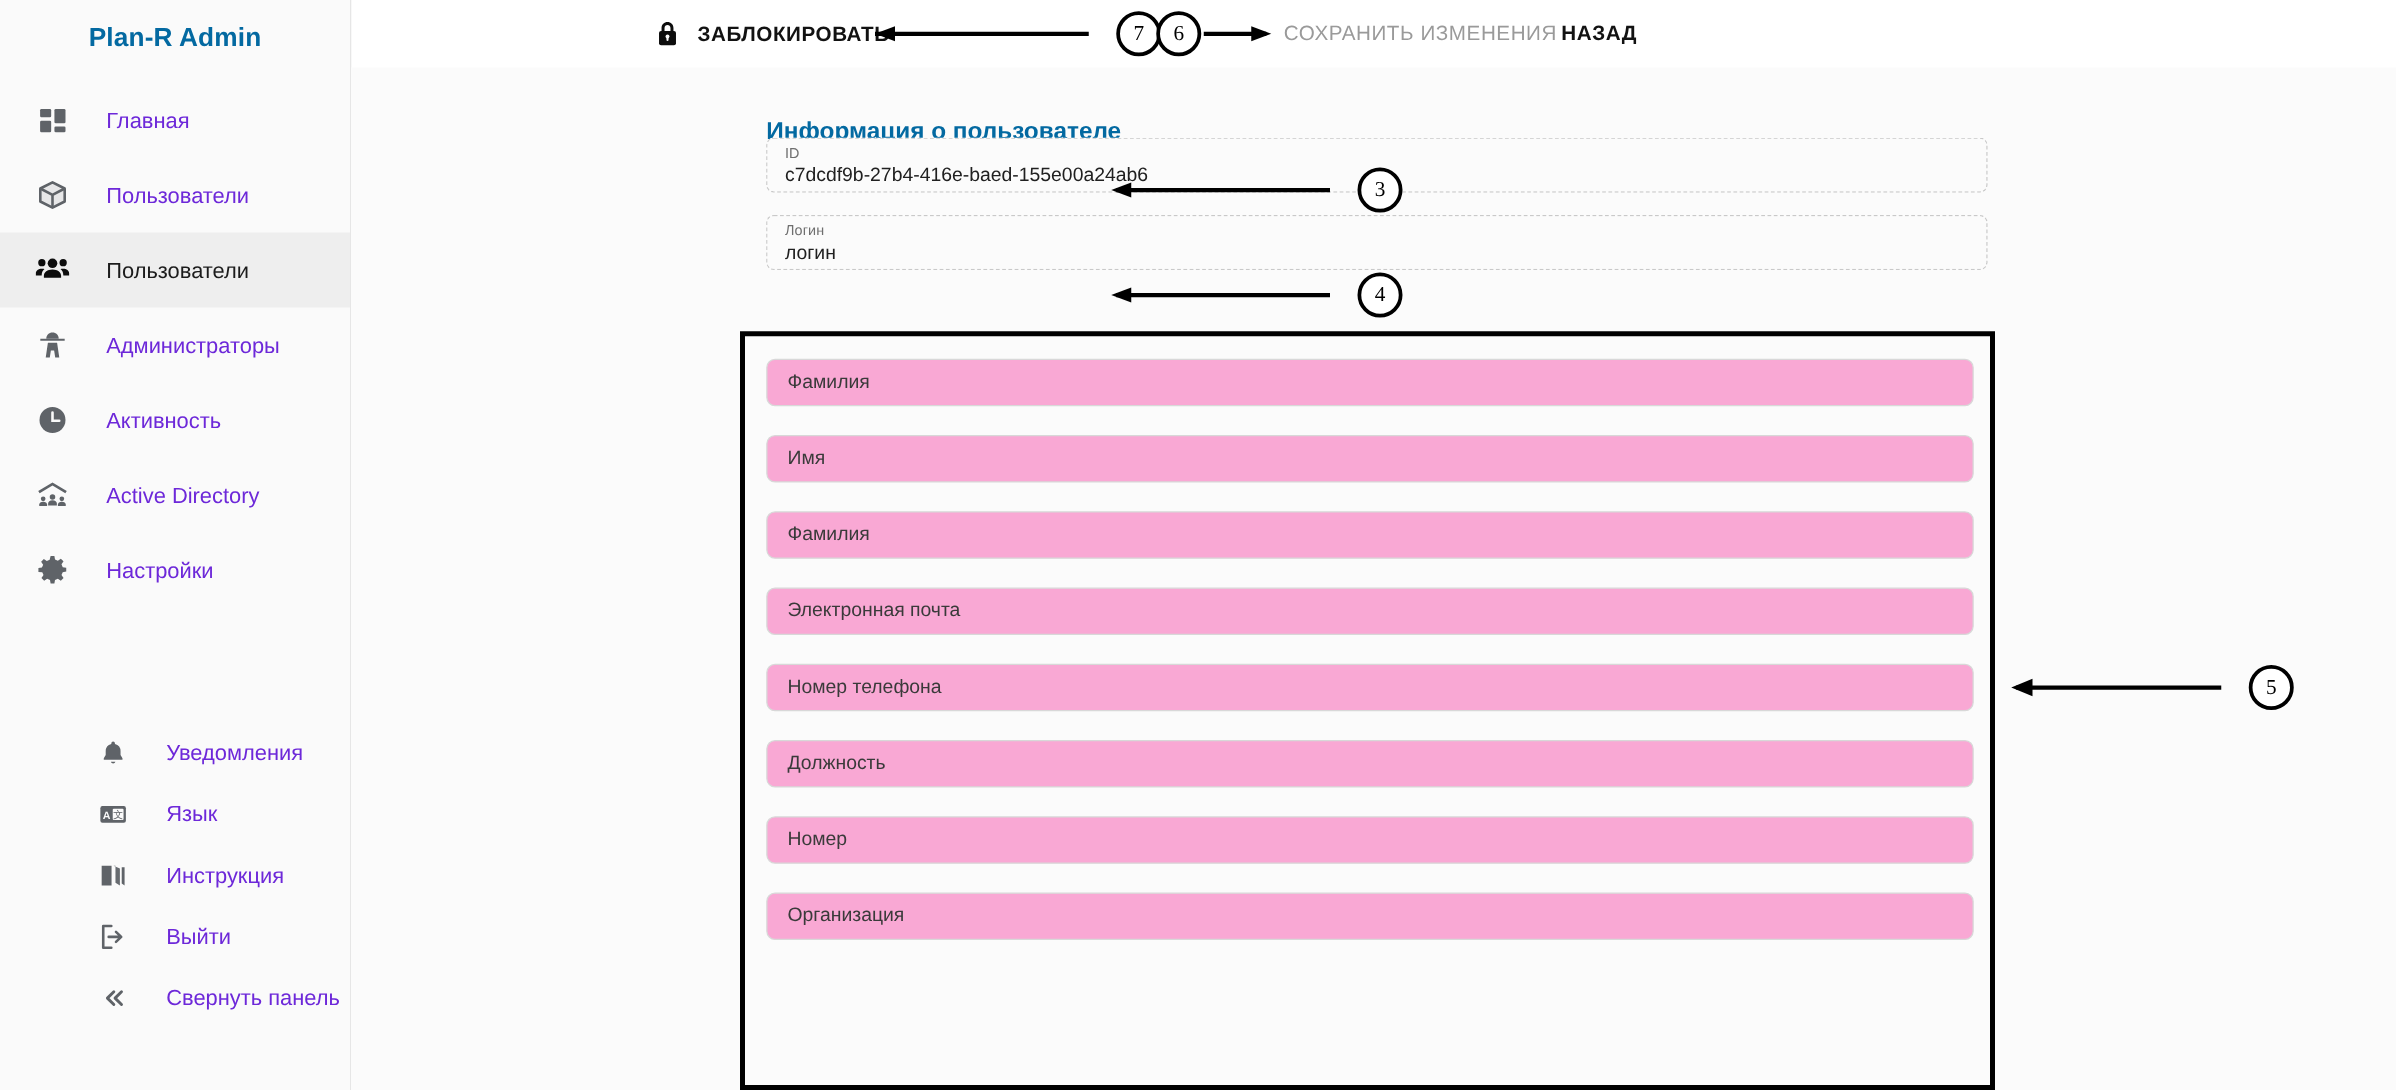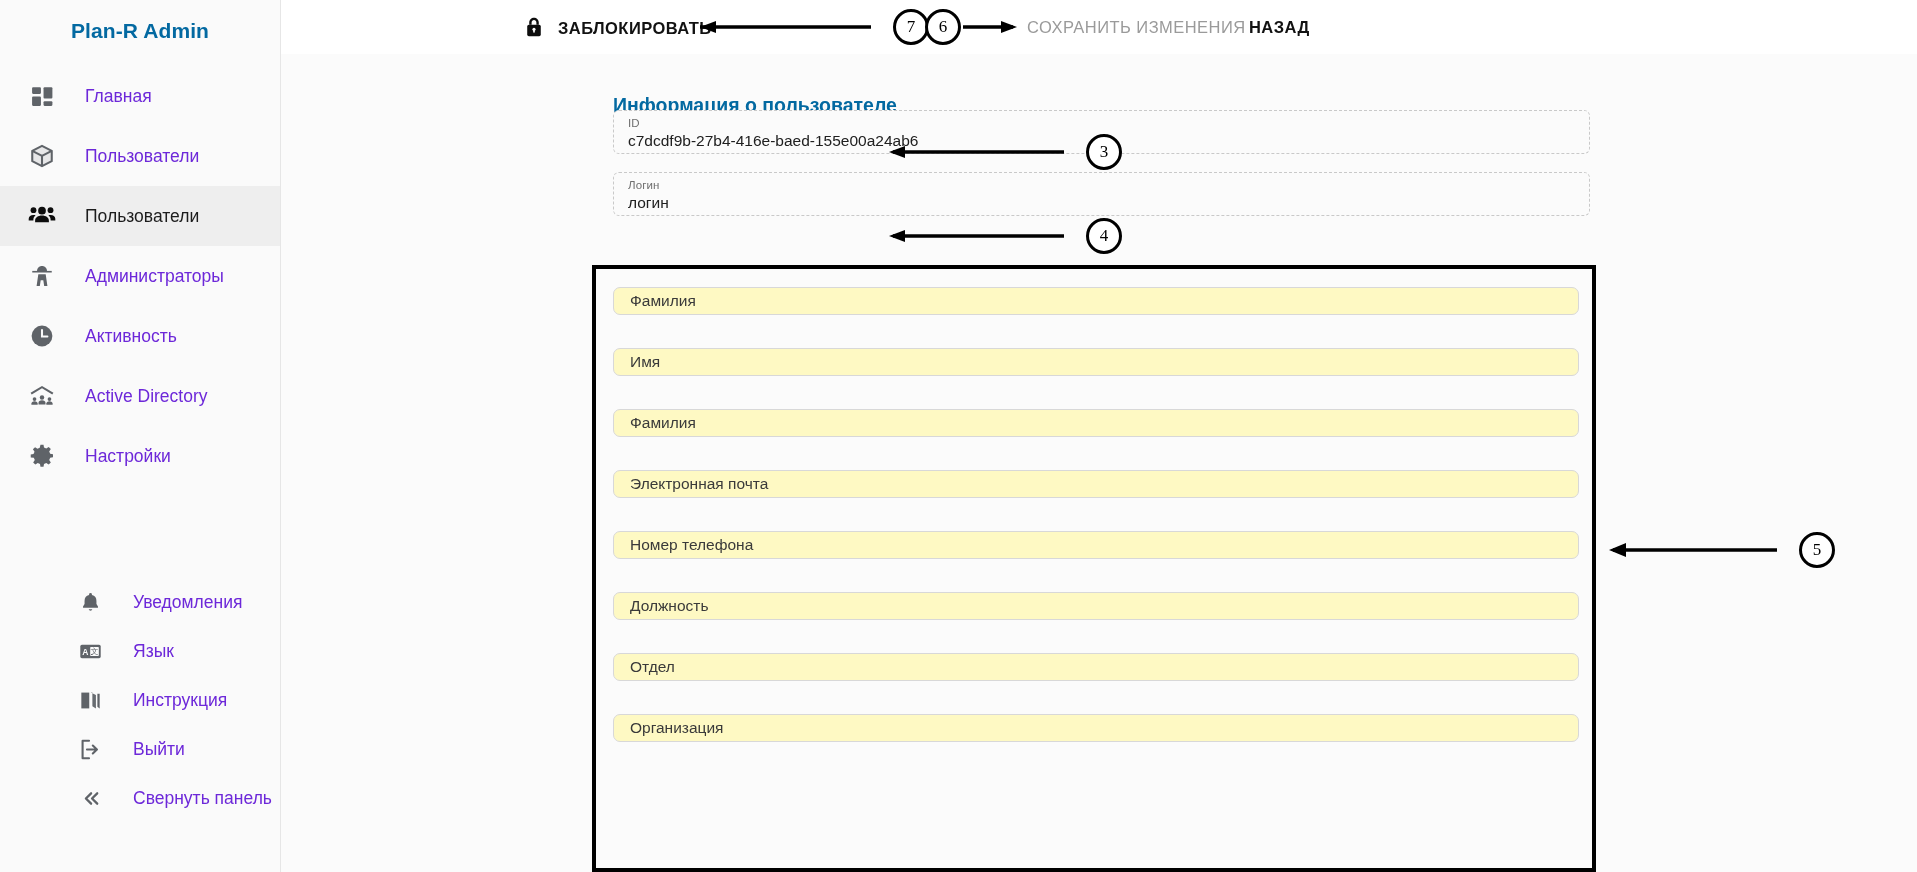--- a/index.html
+++ b/index.html
@@ -120,24 +120,24 @@
 
   
   #group-box {
     position: absolute; left: 311px; top: 211px;
     width: 1004px; height: 607px;
     border: 4px solid #000000;
     background: #fbfbfb;
   }
   .inner-field {
     position: absolute; left: 17px;
-    width: 966px; height: 28px;
+    width: 966px; height: 38px;
     border: 1px solid #d8d8d8;
     border-radius: 7px;
-    background: #fef9c3;
+    background: #f9a8d4;
     display: flex; align-items: center;
     padding-left: 16px;
     font-size: 15.5px;
     color: #3a3a3a;
     cursor: text;
   }
 
   
   .anno { position: absolute; pointer-events: none; }
   .anno svg { display: block; overflow: visible; }
@@ -334,21 +334,21 @@
       <span class="fvalue">логин</span>
     </div>
 
     <div id="group-box">
       <div class="inner-field" style="top:18px">Фамилия</div>
       <div class="inner-field" style="top:79px">Имя</div>
       <div class="inner-field" style="top:140px">Фамилия</div>
       <div class="inner-field" style="top:201px">Электронная почта</div>
       <div class="inner-field" style="top:262px">Номер телефона</div>
       <div class="inner-field" style="top:323px">Должность</div>
-      <div class="inner-field" style="top:384px">Отдел</div>
+      <div class="inner-field" style="top:384px">Номер</div>
       <div class="inner-field" style="top:445px">Организация</div>
     </div>
   </main>
 
   <div class="anno" style="left:0;top:0;width:1917px;height:872px">
     <svg width="1917" height="872">
 
       <g>
         <line x1="871" y1="27" x2="700" y2="27" stroke="#000" stroke-width="3.4"></line>
         <polygon points="700,27 716,21 716,33" fill="#000"></polygon>

